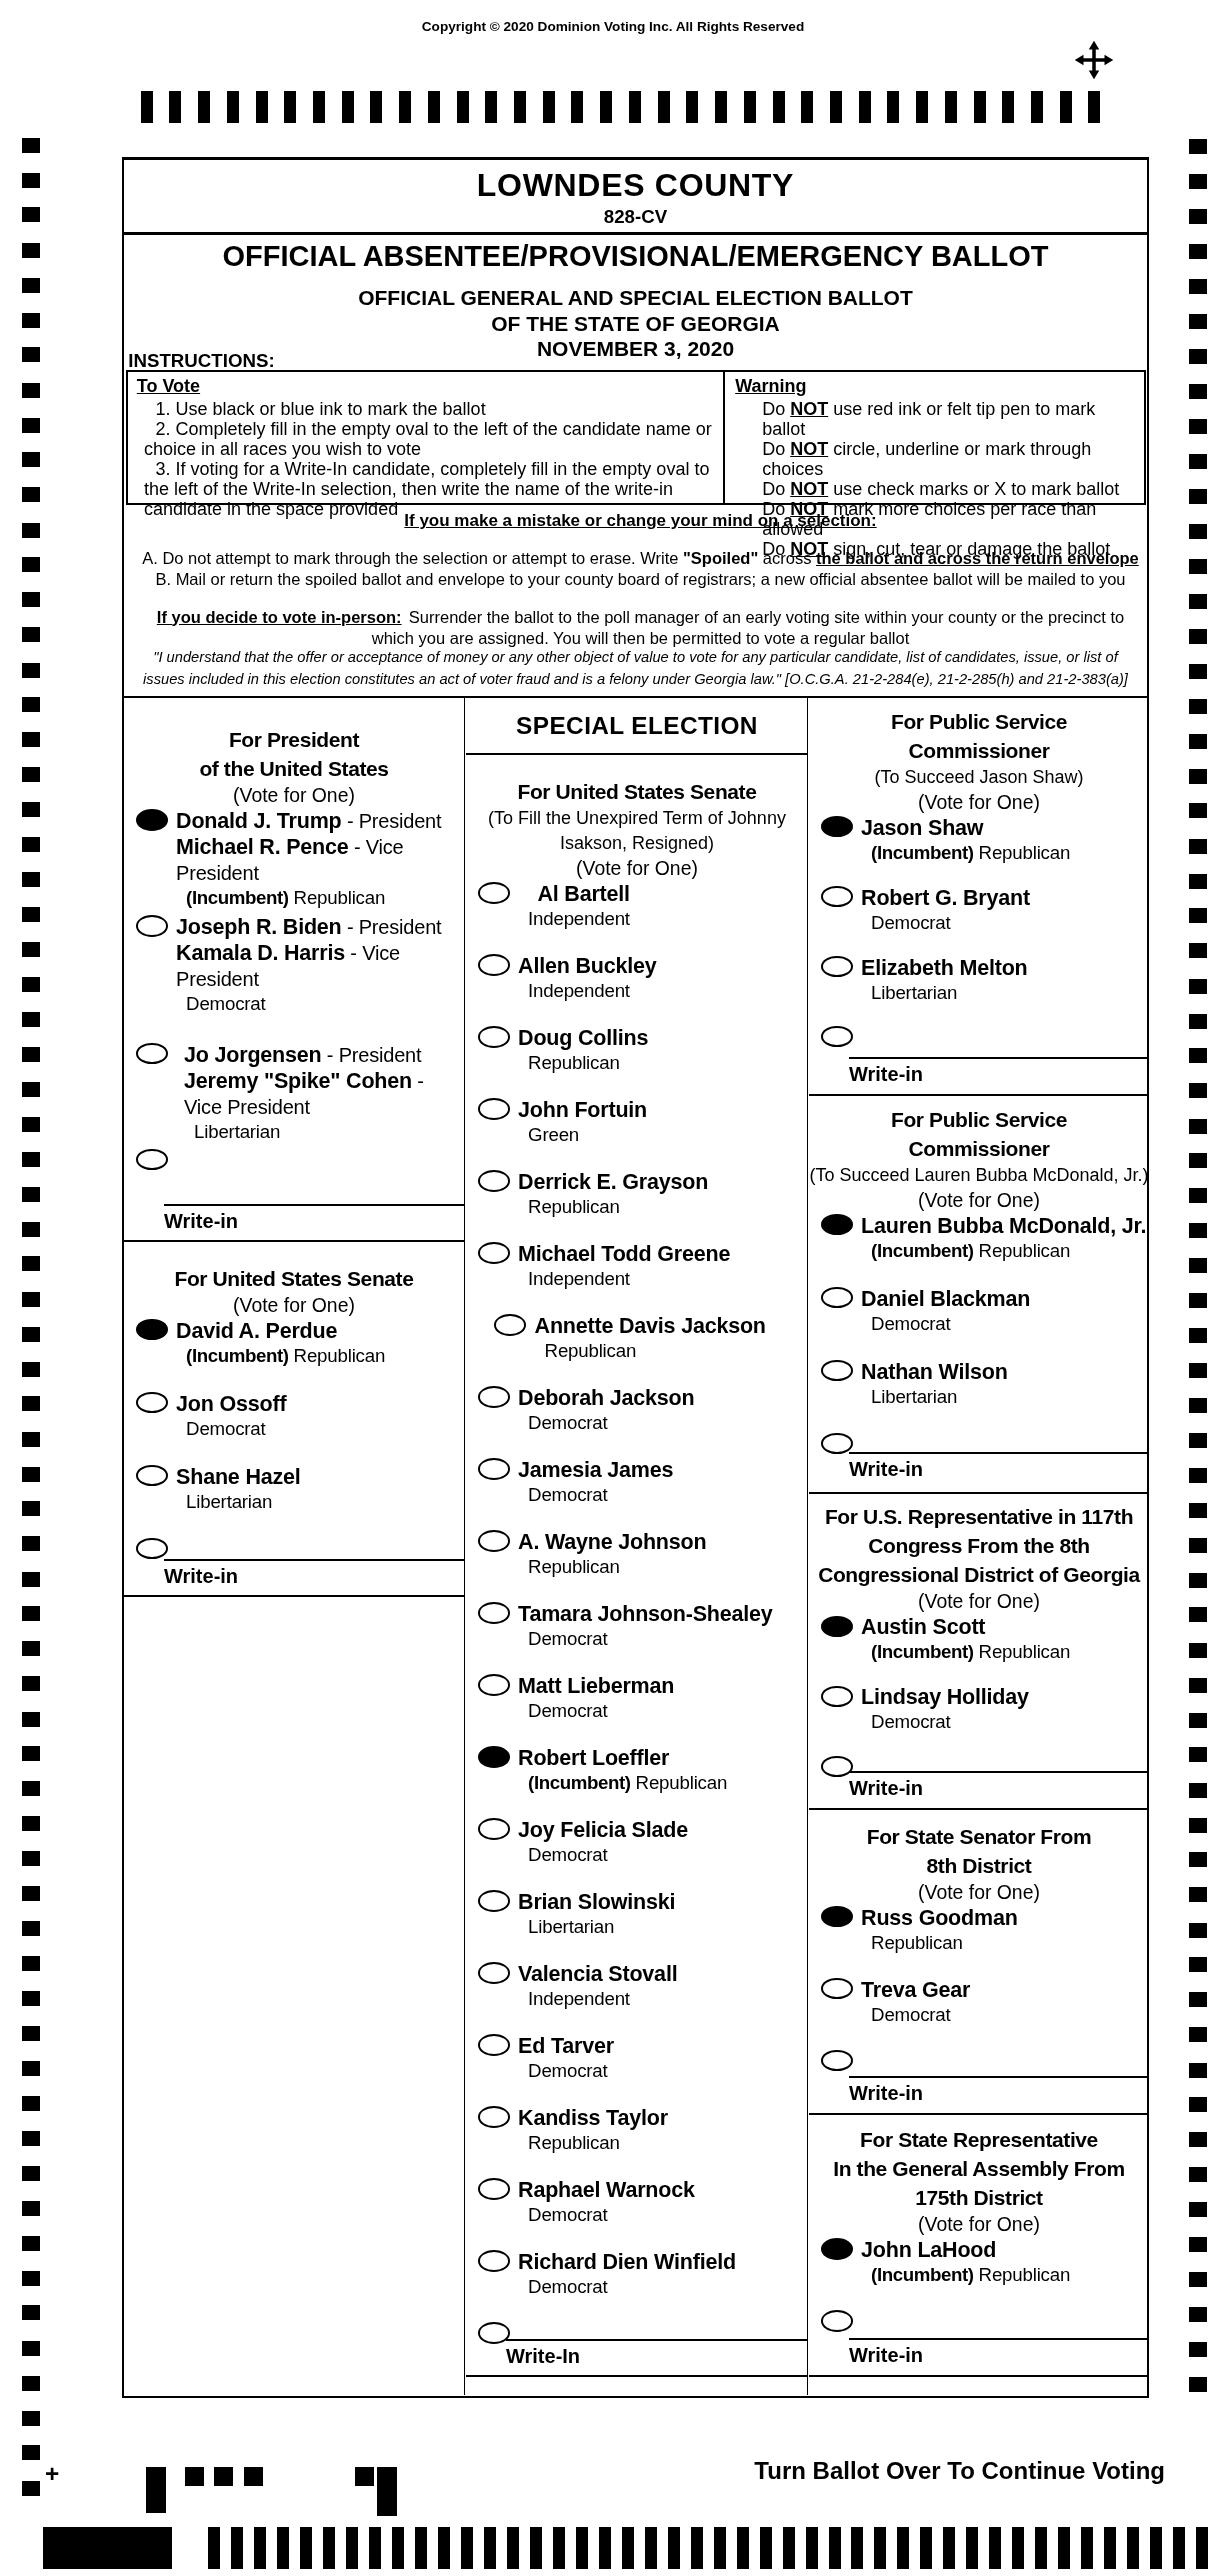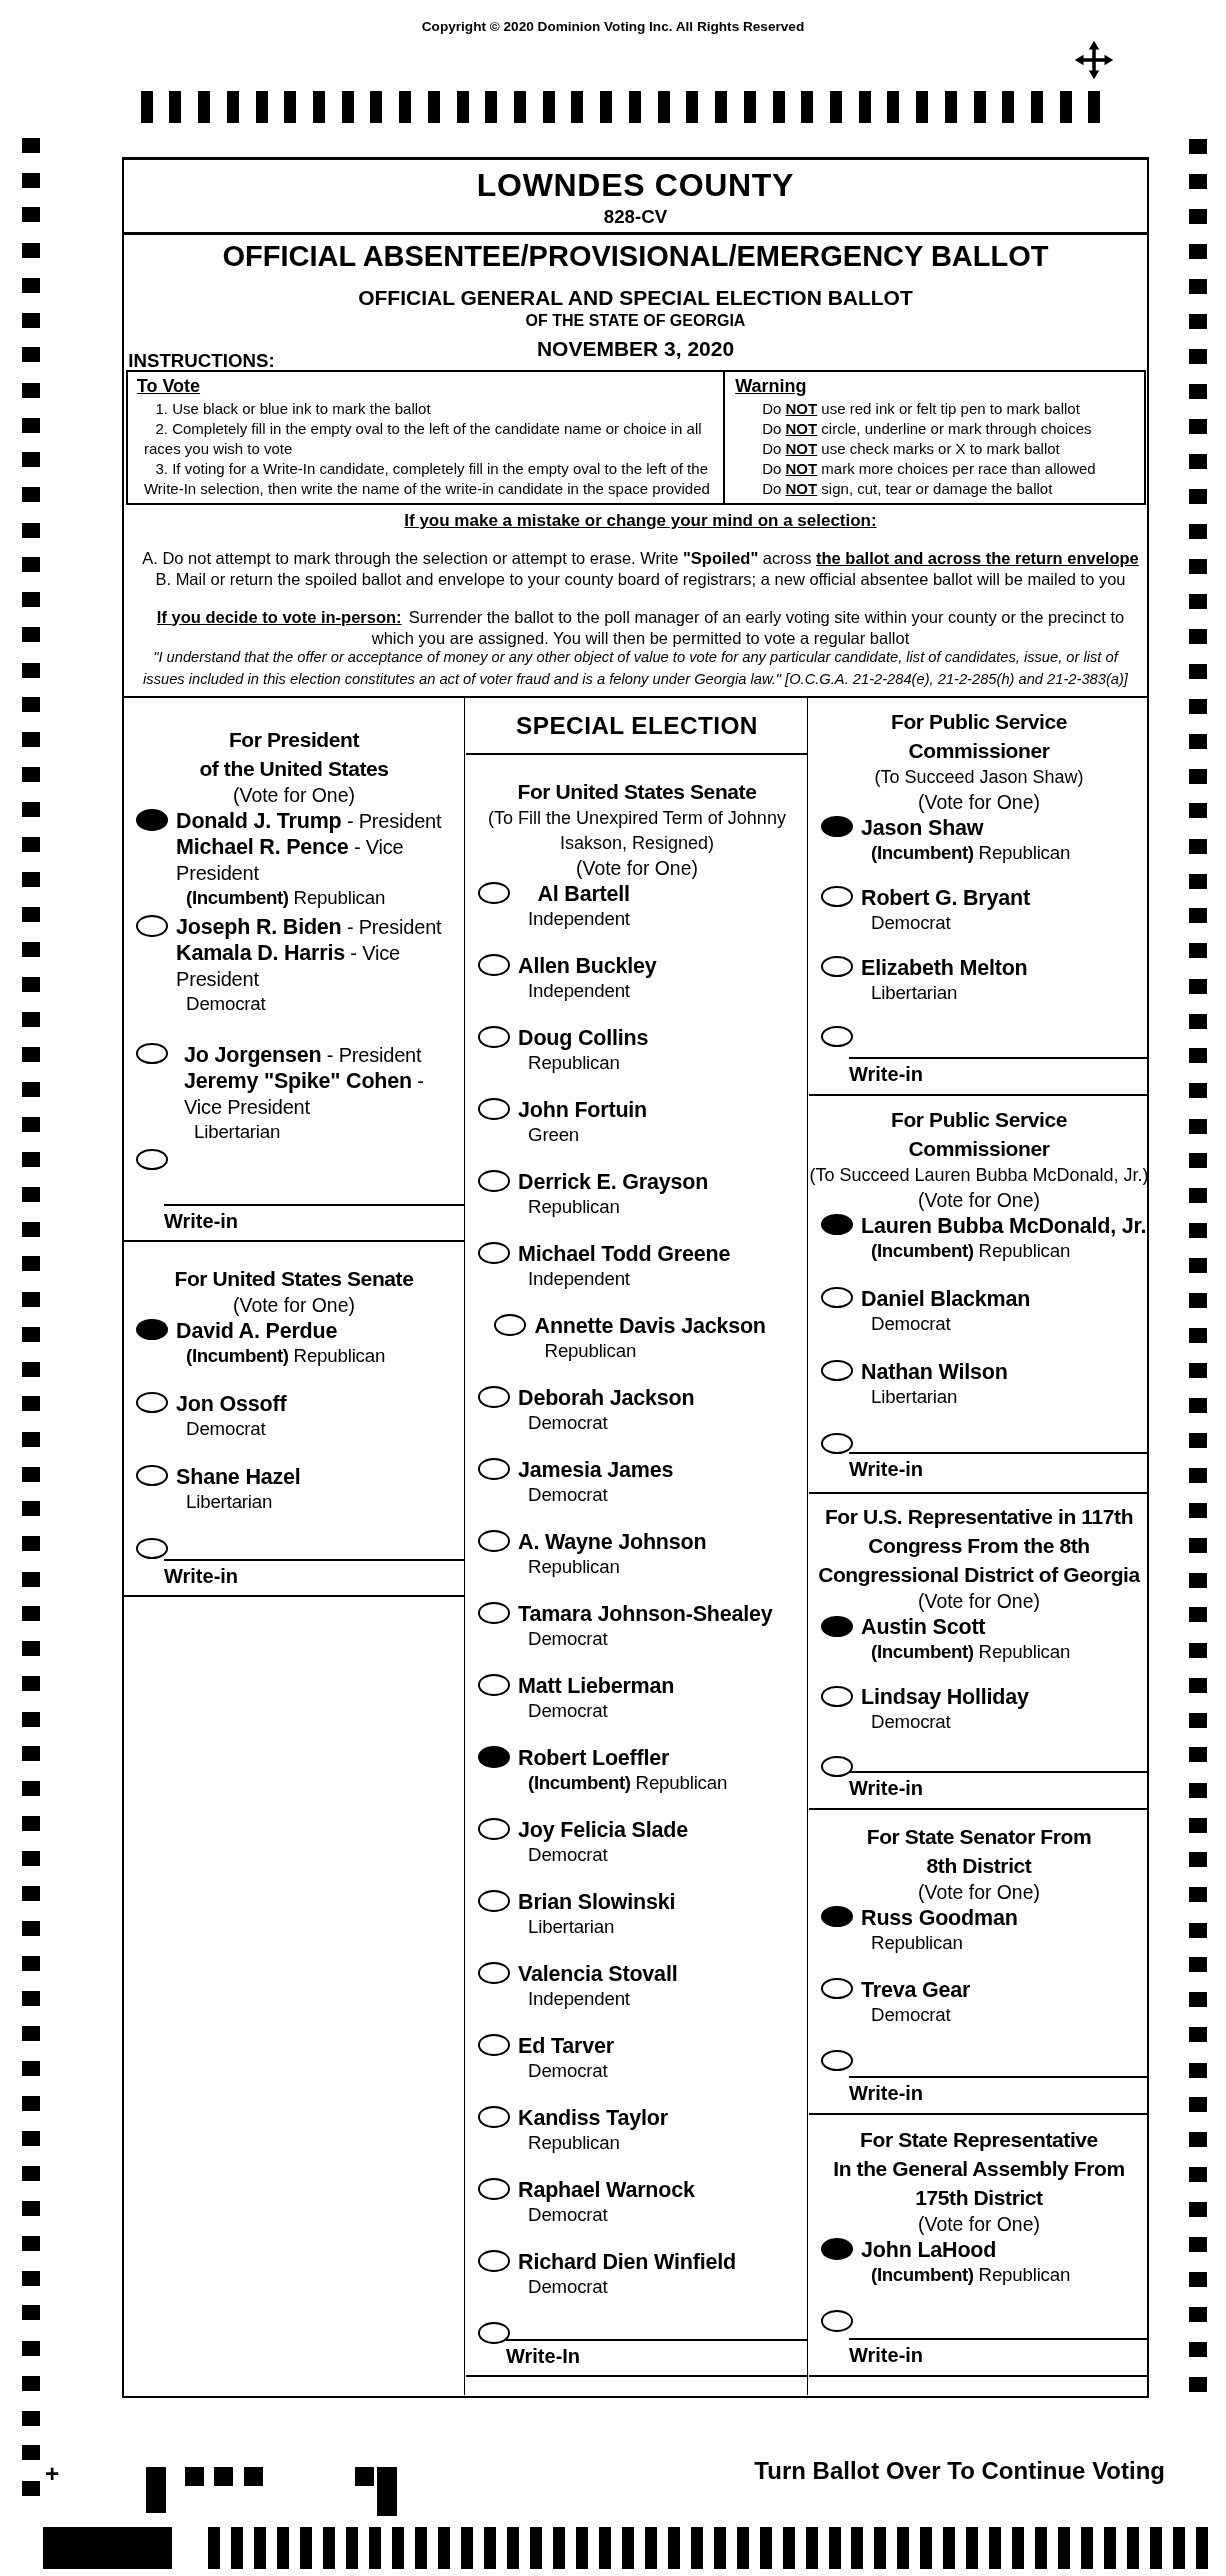--- a/index.html
+++ b/index.html
@@ -20,29 +20,29 @@
   .hline{position:absolute;left:0;right:0;background:#000;}
   .h324{top:72px;height:2.9px;}
   .h971{top:536px;height:2.2px;}
   .vdiv{position:absolute;top:536px;width:1.4px;background:#000;height:1699px;}
   .vd1{left:340px;} .vd2{left:683px;}
 
   .county{position:absolute;top:7.2px;width:100%;text-align:center;font-size:32px;font-weight:bold;letter-spacing:0.7px;}
   .code{position:absolute;top:46px;width:100%;text-align:center;font-size:18.7px;font-weight:bold;}
   .btitle{position:absolute;top:80px;width:100%;text-align:center;font-size:29px;font-weight:bold;}
   .bsub1{position:absolute;top:126px;width:100%;text-align:center;font-size:21px;font-weight:bold;}
-  .bsub2{position:absolute;top:152px;width:100%;text-align:center;font-size:16px;font-weight:bold;}
+  .bsub2{position:absolute;top:152px;width:100%;text-align:center;font-size:21px;font-weight:bold;}
   .bsub3{position:absolute;top:177px;width:100%;text-align:center;font-size:21px;font-weight:bold;}
 
   .instr-label{position:absolute;top:190px;left:4.3px;font-size:18.7px;font-weight:bold;}
   .ibox-row{position:absolute;top:210px;left:2.2px;width:1020px;height:135px;display:flex;}
   .tovote{width:599px;height:100%;border:2.2px solid #000;padding:4.3px 7.2px 0 8.6px;}
   .warn{width:421px;height:100%;border:2.2px solid #000;border-left-width:0;padding:4.3px 7.2px 0 10px;}
   .ib-title{font-size:18px;font-weight:bold;text-decoration:underline;}
-  .ibox-row ul{list-style:none;margin:1.4px 0 0 0;padding:0;font-size:15px;line-height:20px;}
+  .ibox-row ul{list-style:none;margin:1.4px 0 0 0;padding:0;font-size:18px;line-height:20px;}
   .tovote li{padding-left:7.2px;text-indent:11.5px;}
   .warn li{padding-left:27px;}
   .warn u{font-weight:bold;}
 
   .mistake{position:absolute;top:350px;left:14px;width:1005px;font-size:16.5px;line-height:21.5px;text-align:center;}
   .m-title{font-size:17px;font-weight:bold;text-decoration:underline;margin-bottom:16px;}
   .mistake p{margin:0;}
   .inperson{margin-top:16px !important;}
   .inperson b{text-decoration:underline;margin-right:7.2px;}
 

